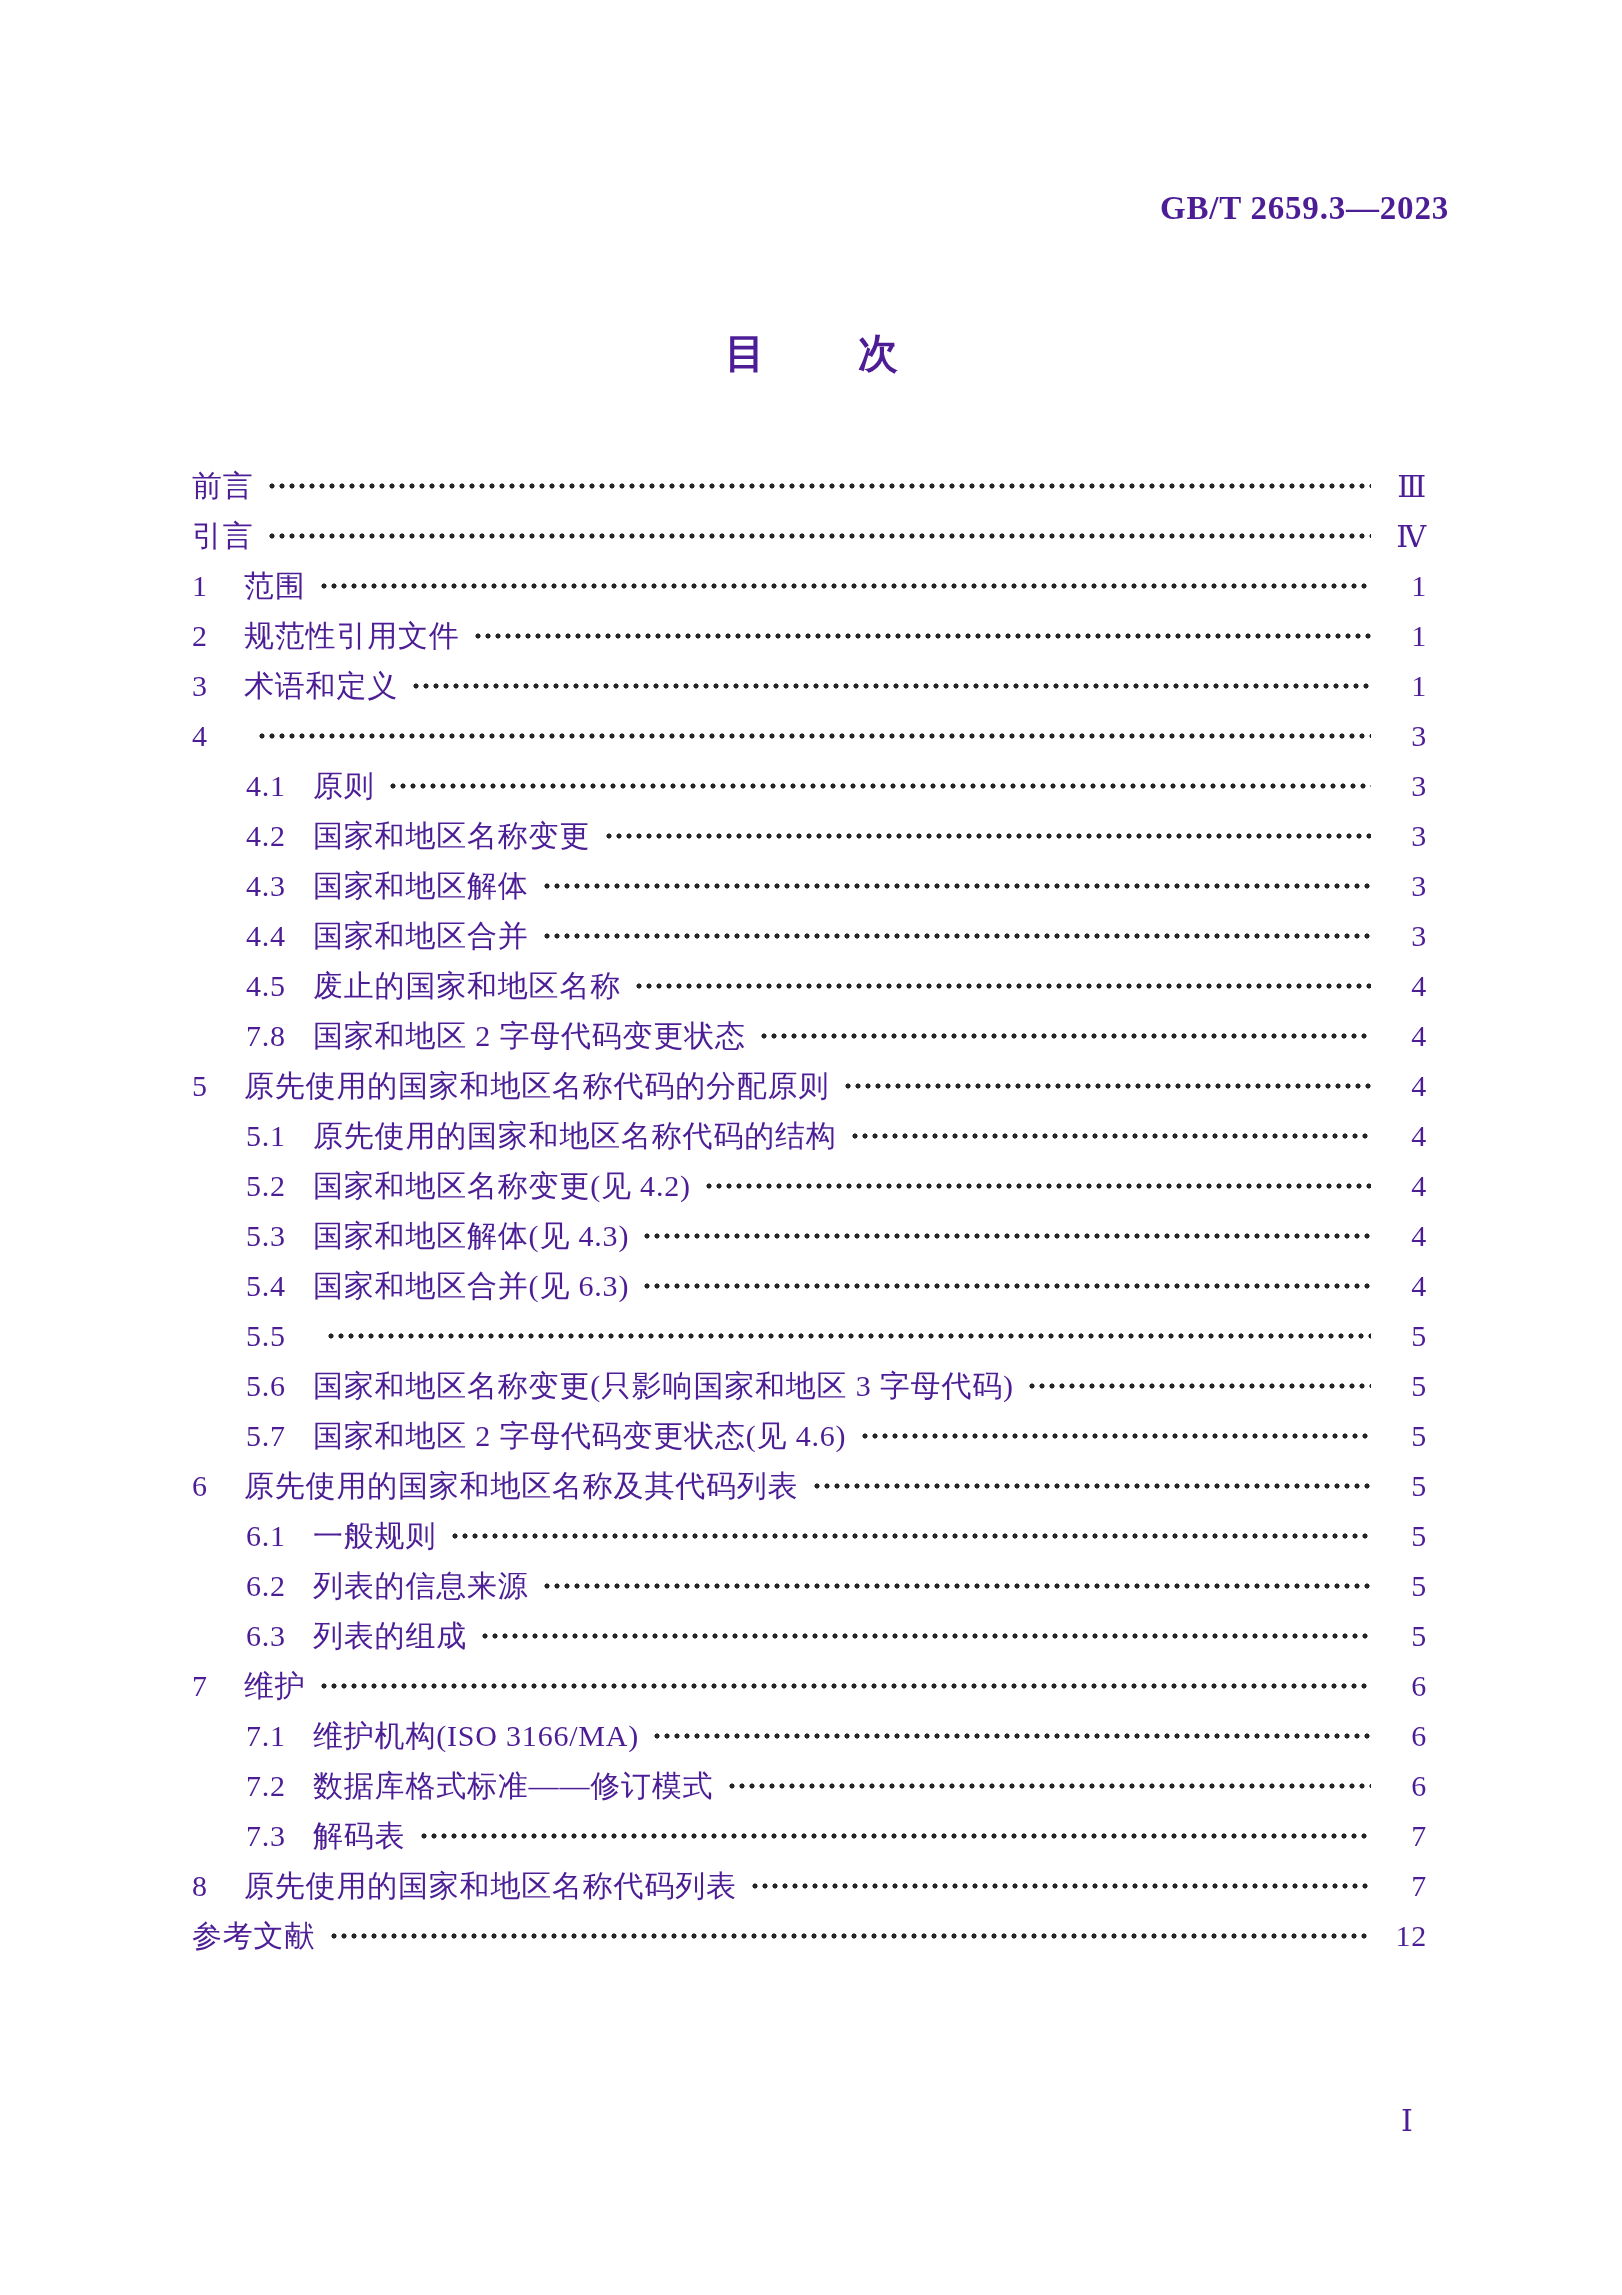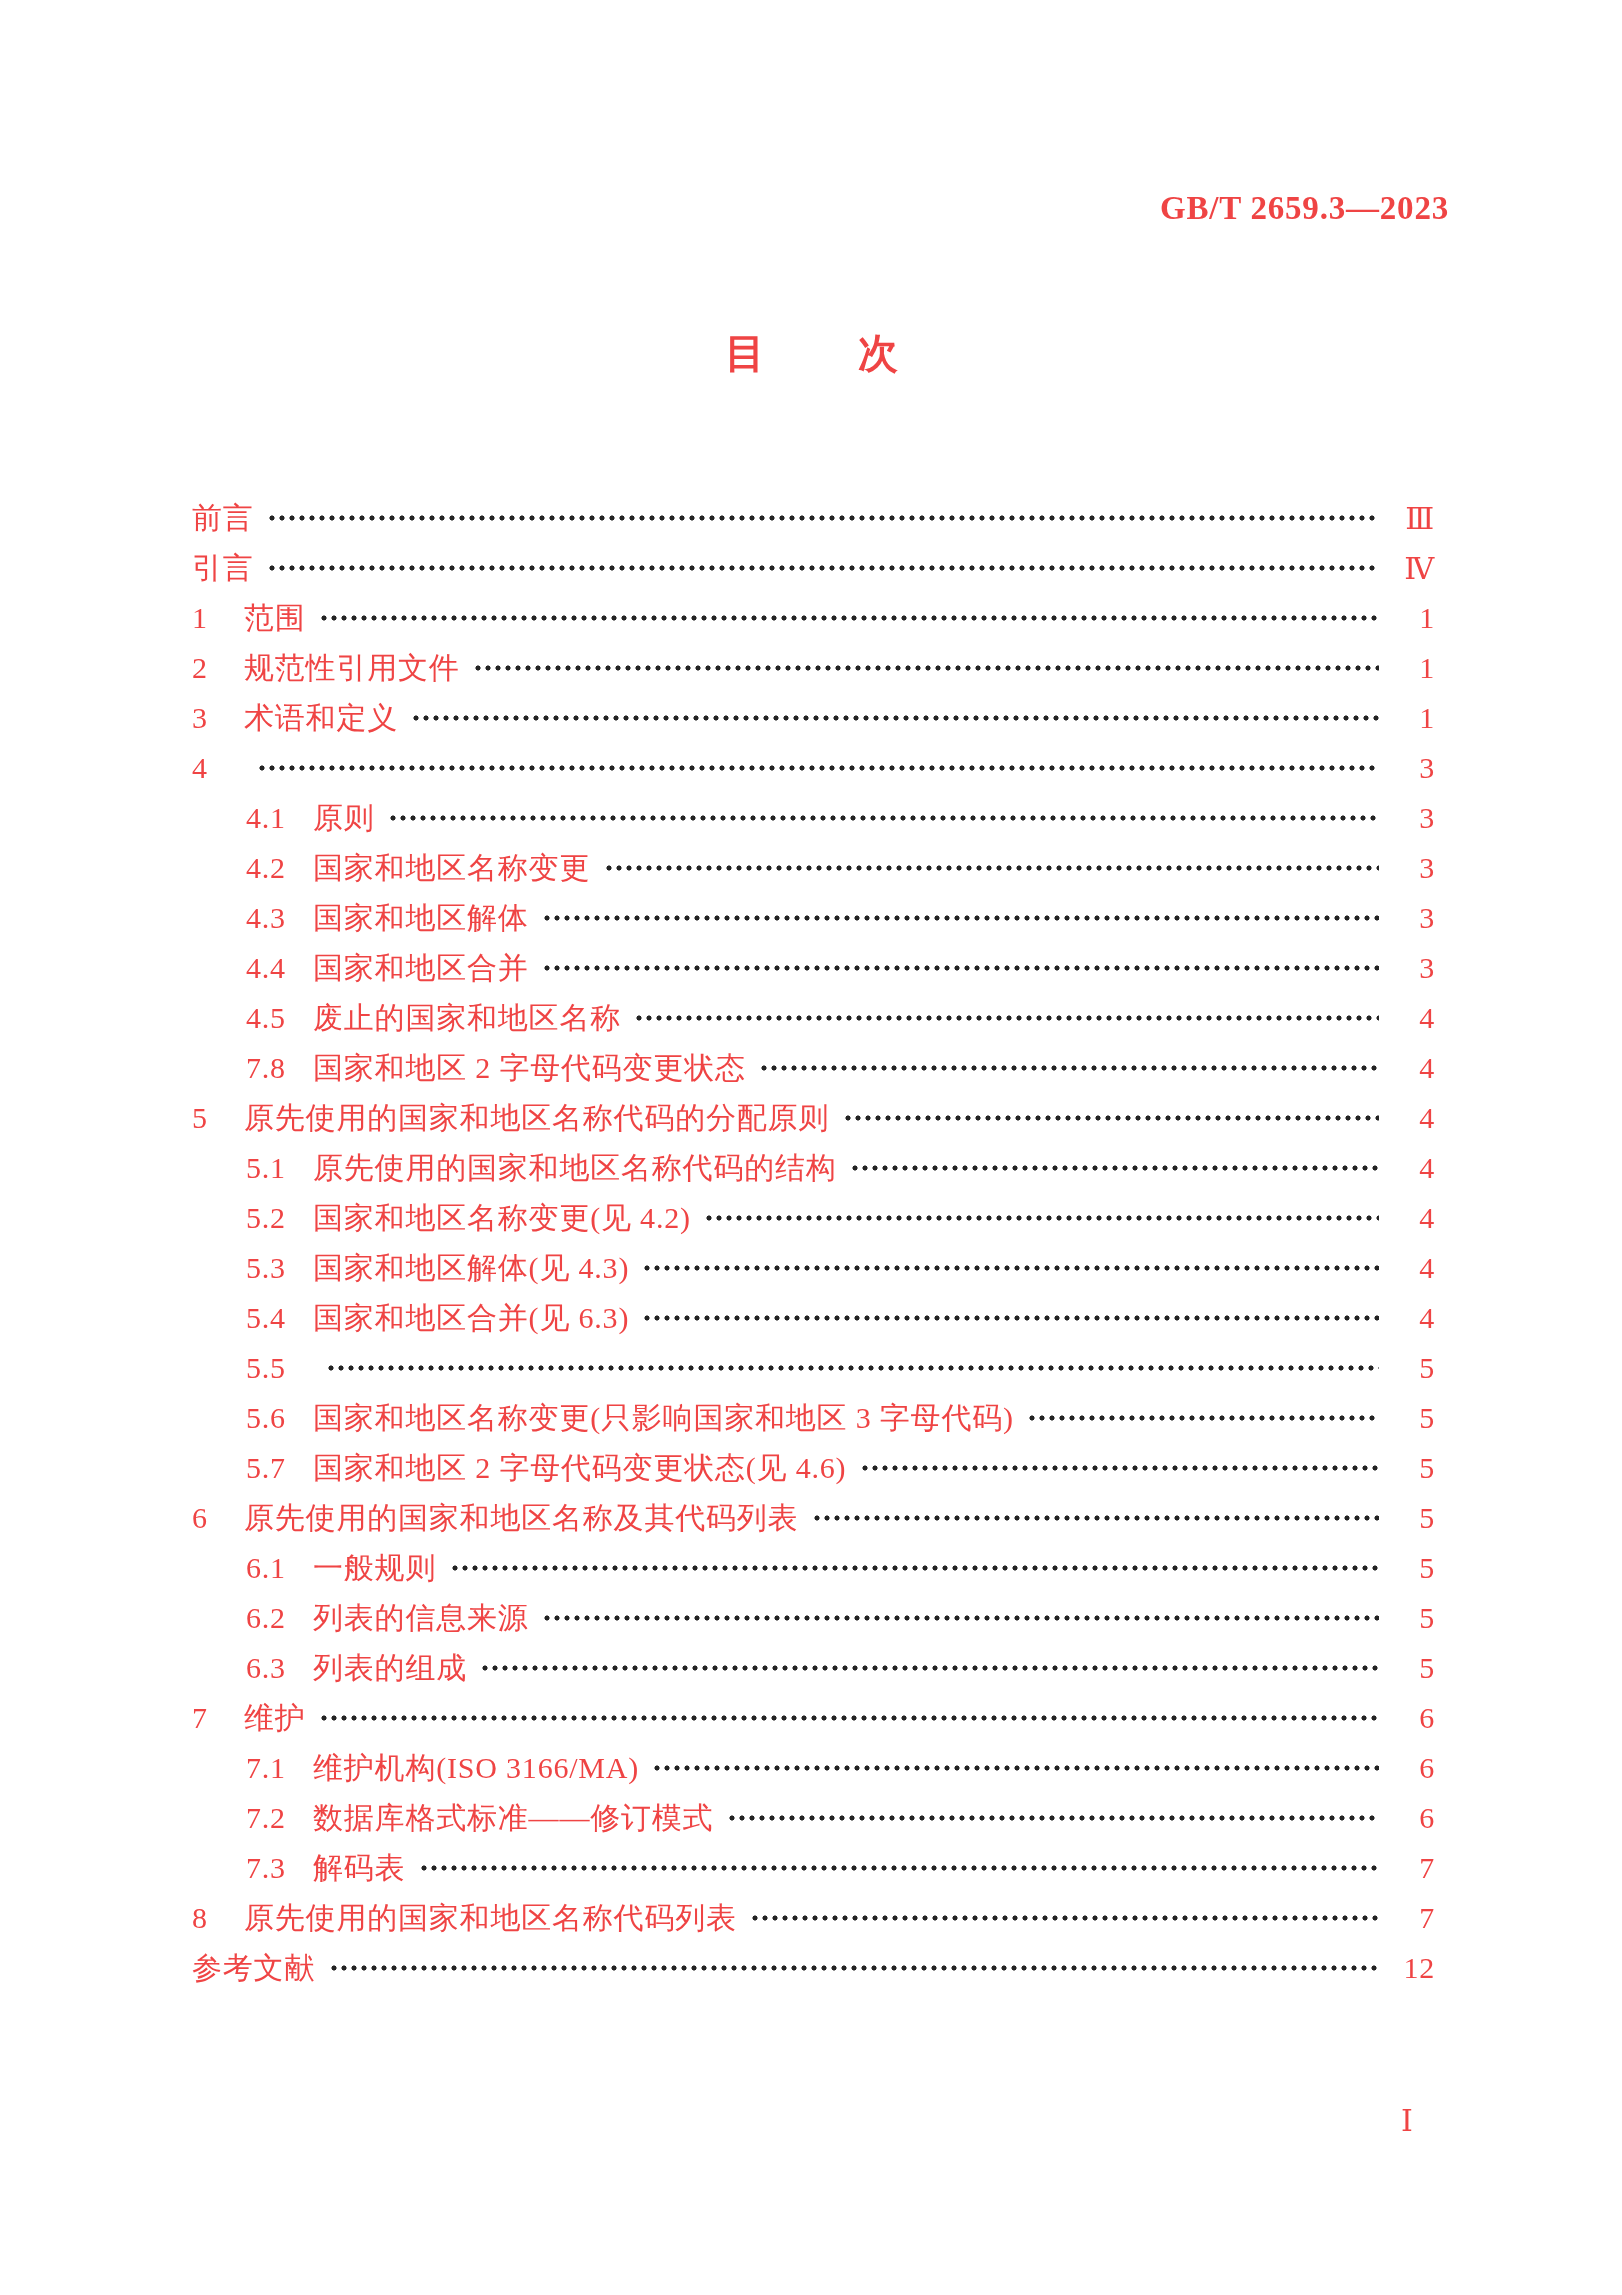--- a/index.html
+++ b/index.html
@@ -4,21 +4,21 @@
 <style>
   html, body {
     margin: 0; padding: 0;
     background: #ffffff;
   }
   .page {
     position: relative;
     width: 1623px;
     height: 2295px;
     background: #ffffff;
-    color: #ef4444;
+    color: #4c1d95;
     font-family: "Liberation Serif", "DejaVu Serif", serif;
     overflow: hidden;
   }
   .doc-code {
     position: absolute;
     top: 190px;
     right: 174px;
     font-size: 33px;
     font-weight: bold;
     letter-spacing: 0.8px;
@@ -34,22 +34,21 @@
     gap: 93px;
     font-family: "Liberation Sans", "DejaVu Sans", sans-serif;
     font-size: 40px;
     font-weight: bold;
     line-height: 47px;
   }
   .toc {
     position: absolute;
     top: 461px;
     left: 192px;
-    right: 188px;
-    margin-top: 32px;
+    right: 196px;
   }
   .toc-row {
     display: flex;
     align-items: center;
     height: 50px;
     font-size: 30px;
     letter-spacing: 0.8px;
     white-space: nowrap;
   }
   .toc-row .num {

